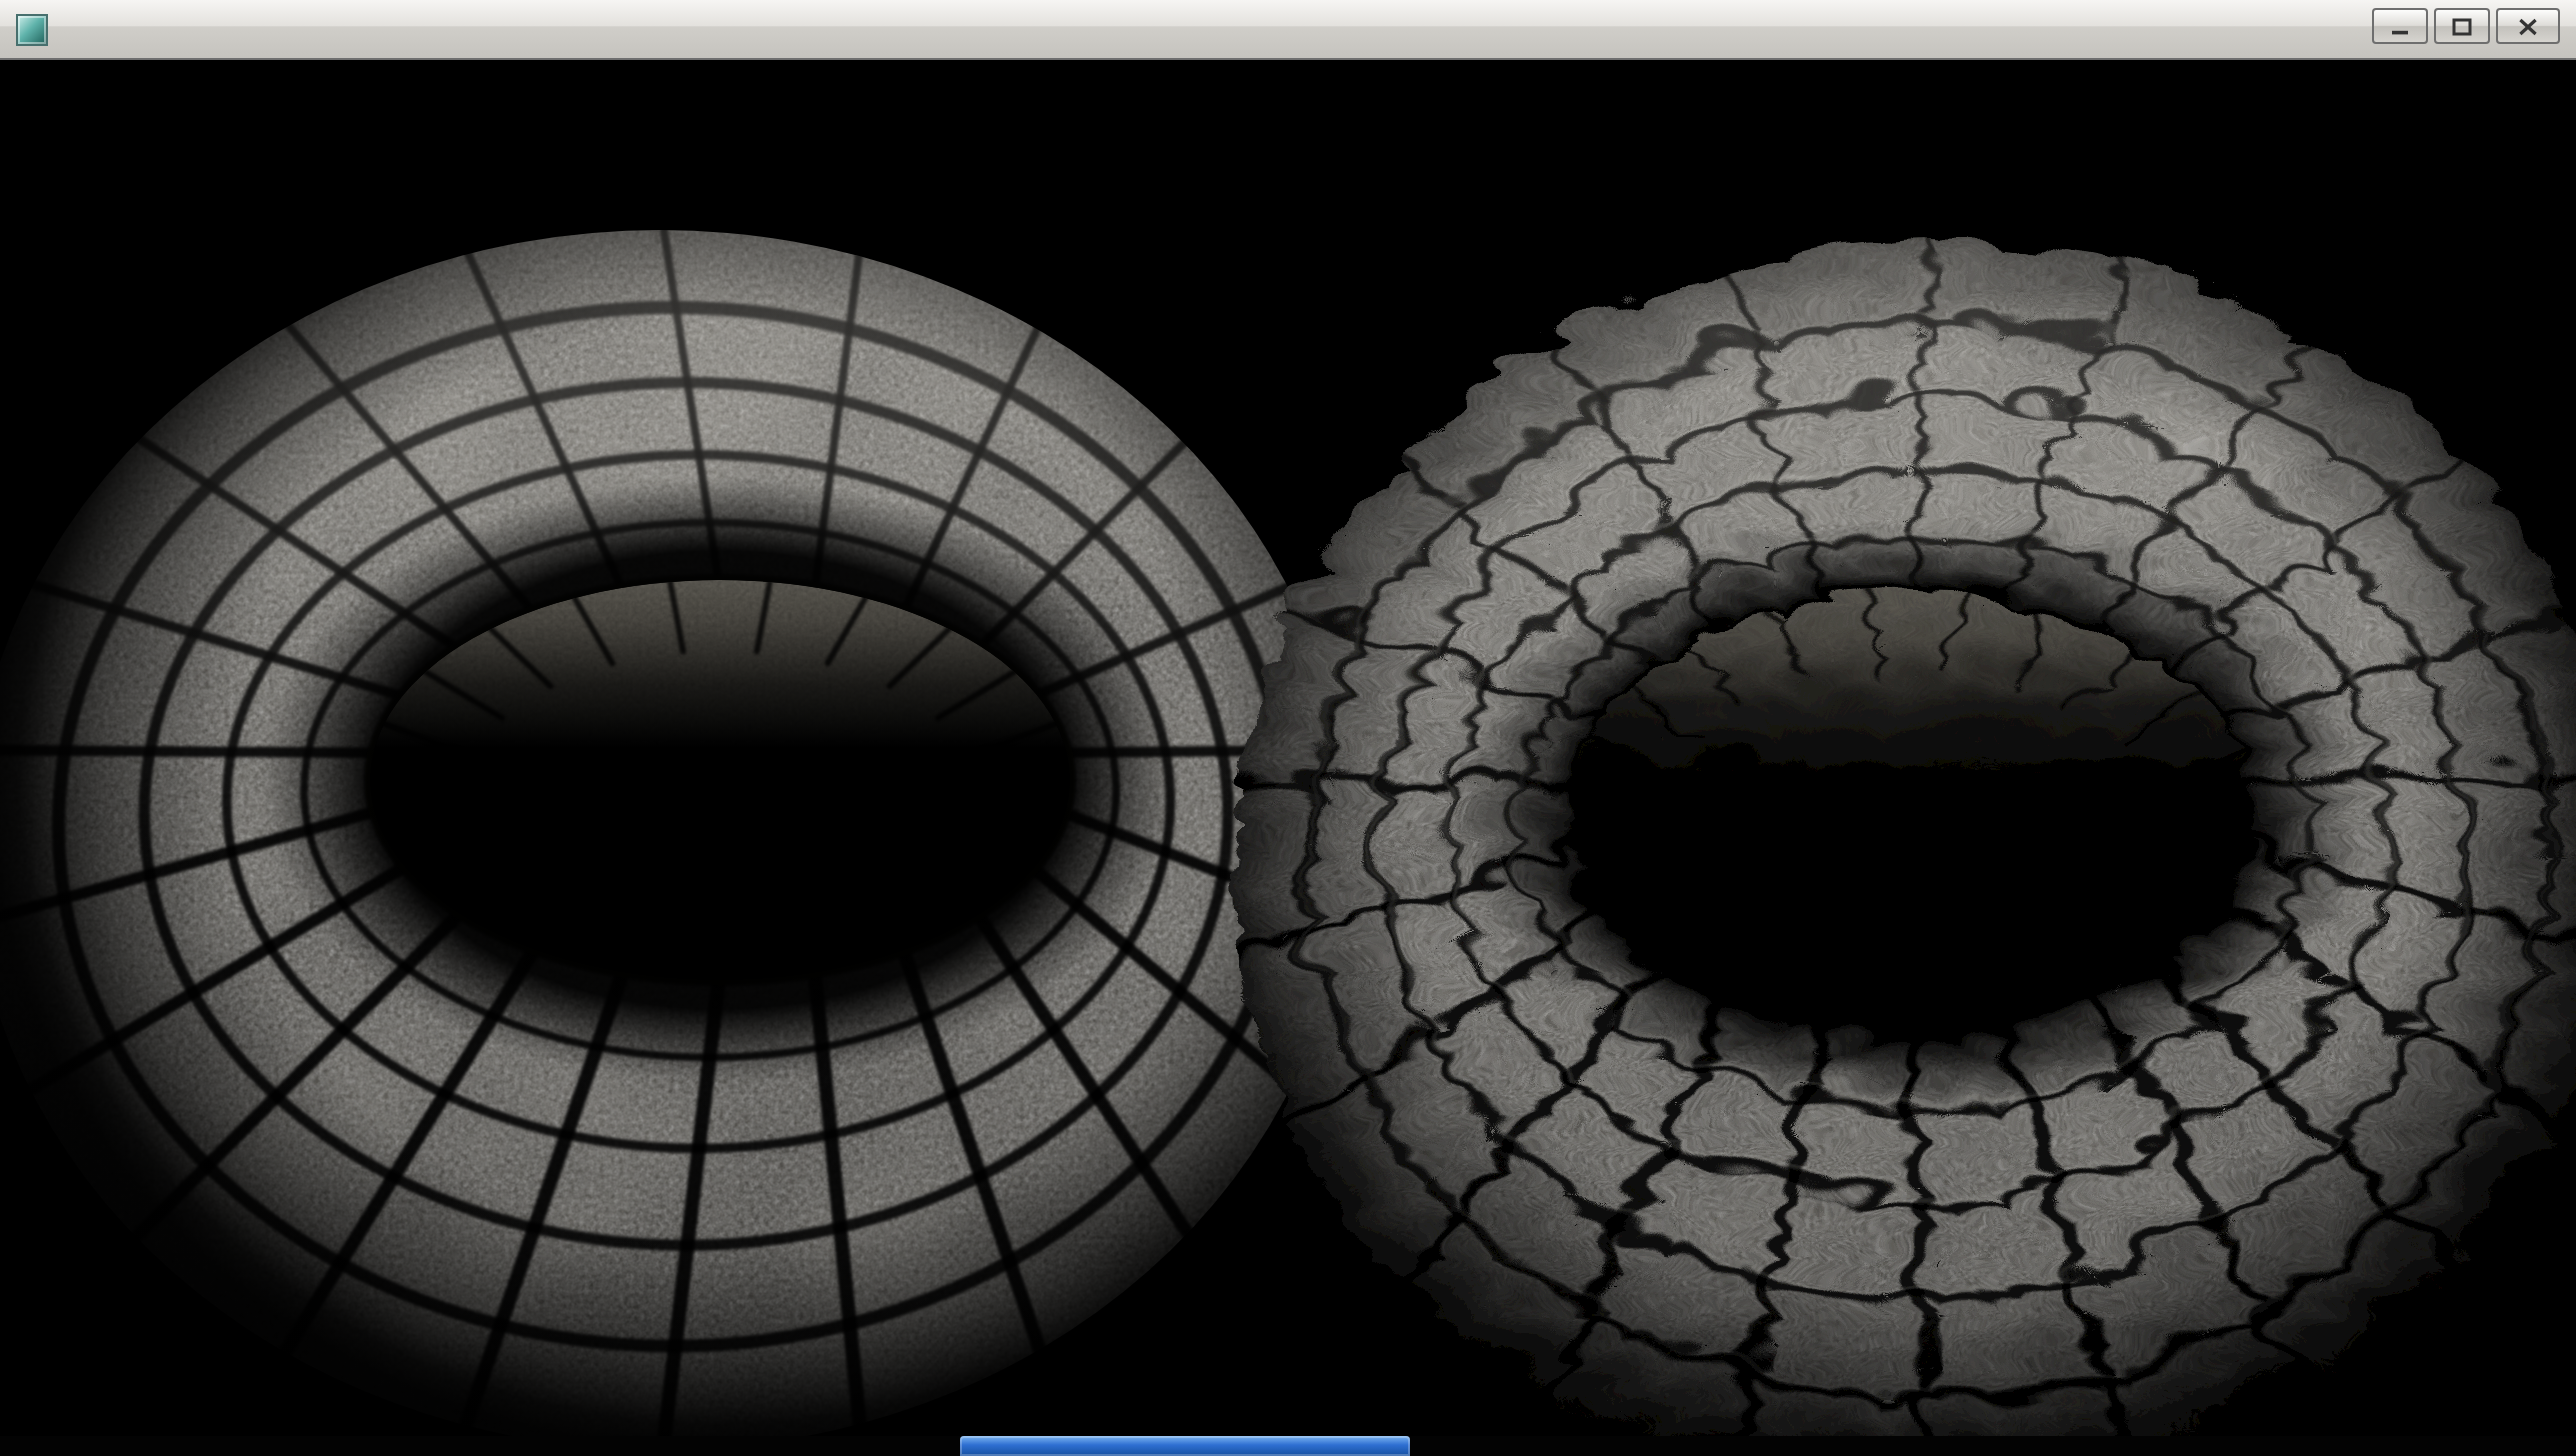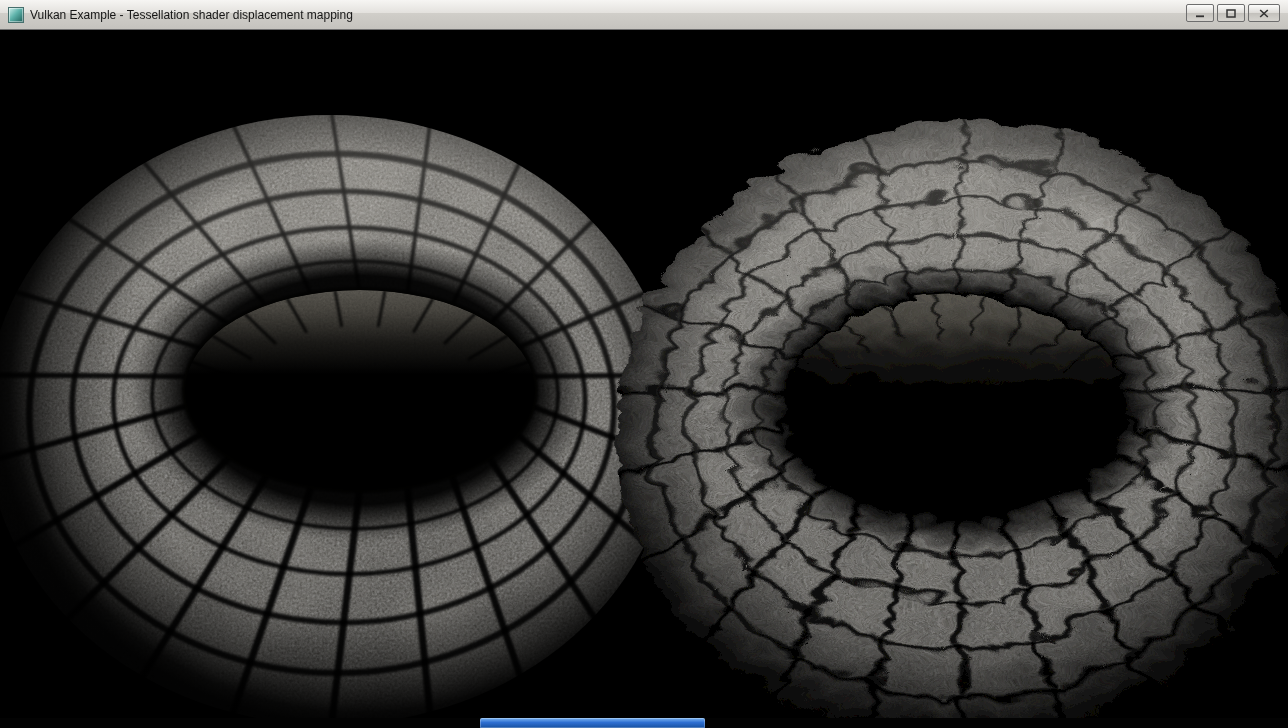--- a/index.html
+++ b/index.html
@@ -33,21 +33,20 @@
     background:linear-gradient(#7db6f2,#2e6fd2 45%,#16509f);
     border-radius:2px 2px 0 0;box-shadow:inset 0 0 0 1px rgba(255,255,255,.25);}
 </style>
 </head>
 <body>
 
 <div class="window">
 
   <div class="titlebar">
     <span class="app-icon"></span>
-    <span class="title">Vulkan Example - Tessellation shader displacement mapping</span>
     <div class="win-buttons">
       <button class="wb" aria-label="Minimize">
         <svg width="10" height="9" viewBox="0 0 10 9">
           <rect x="1" y="6.4" width="8" height="1.8" fill="#333"></rect>
         </svg>
       </button>
       <button class="wb" aria-label="Maximize">
         <svg width="10" height="9" viewBox="0 0 10 9">
           <rect x="1" y="1" width="8" height="7" fill="none" stroke="#333" stroke-width="1.5"></rect>
         </svg>

